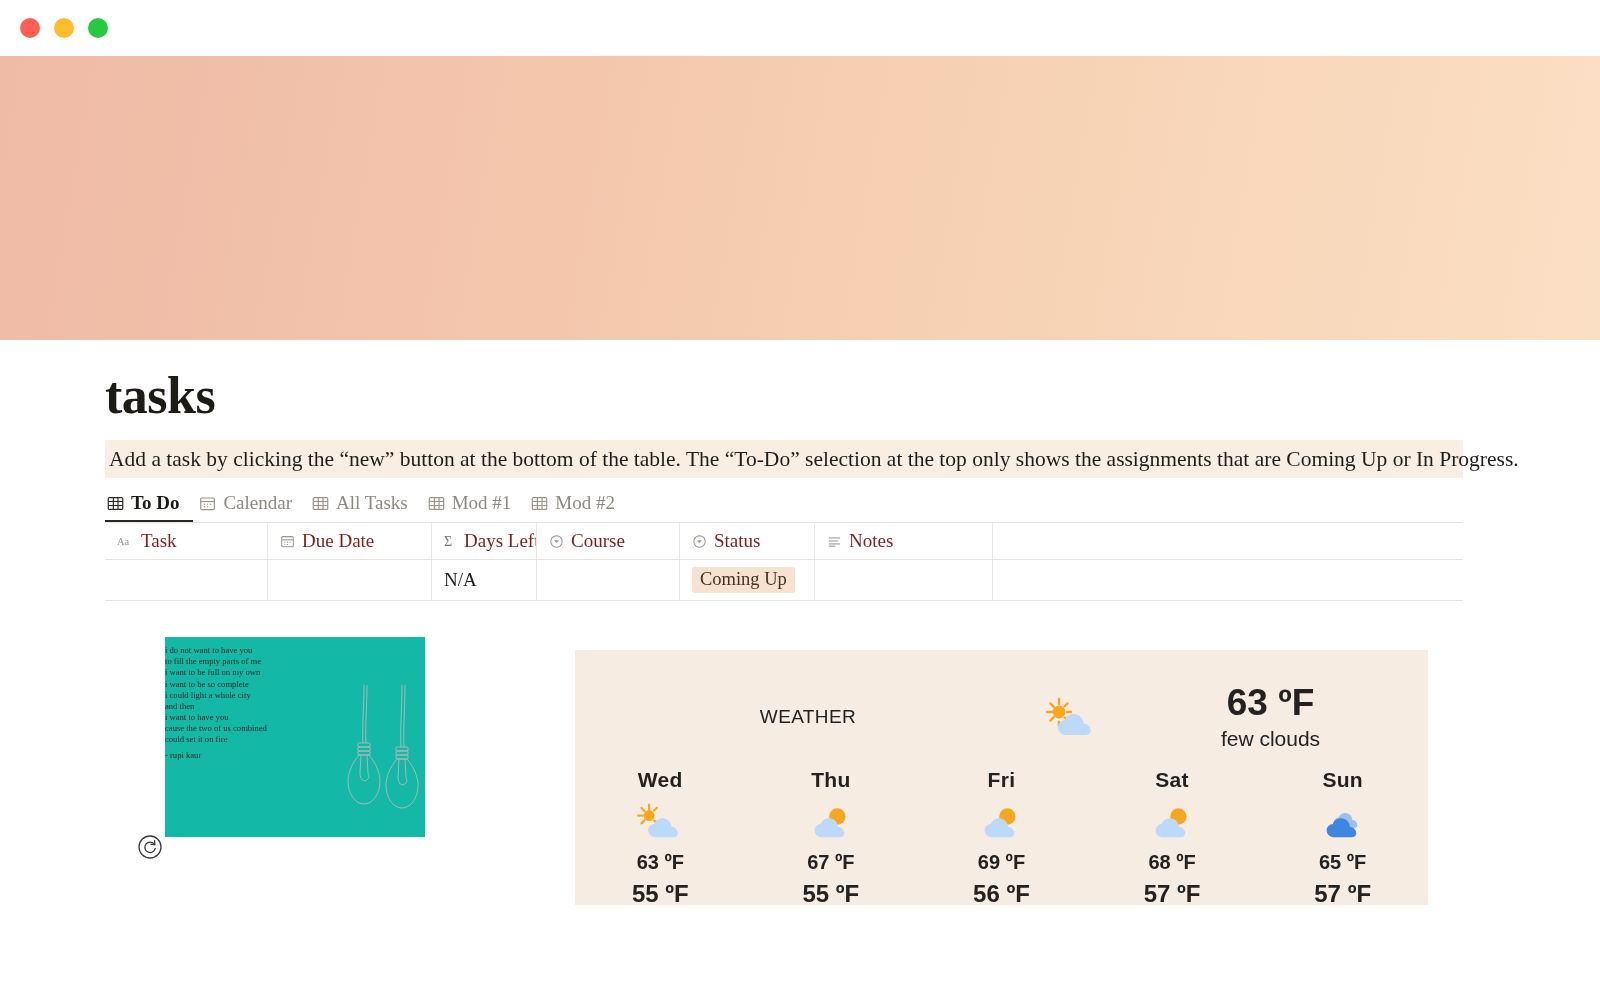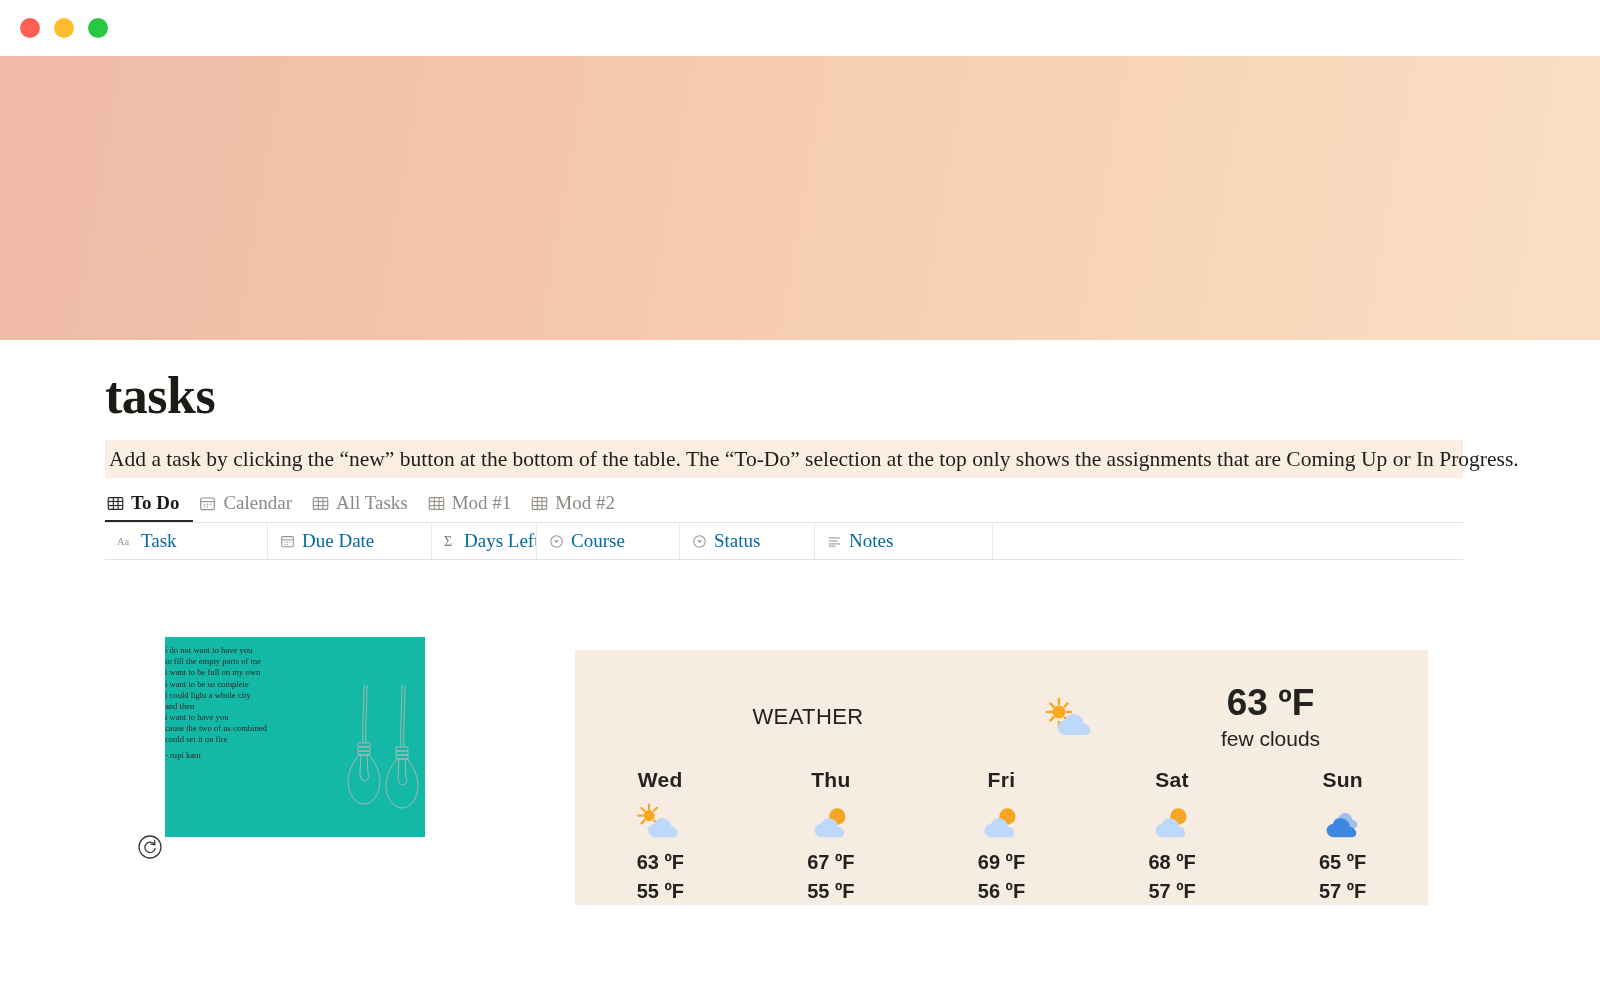--- a/index.html
+++ b/index.html
@@ -63,21 +63,21 @@
 
   
   #table { position: absolute; left: 105px; top: 182px; width: 1358px; }
   .trow { display: flex; width: 100%; }
   .thead { border-top: 1px solid #e6e3de; border-bottom: 1px solid #e6e3de; height: 38px; }
   .tbody { border-bottom: 1px solid #e6e3de; height: 41px; }
   .cell {
     display: flex; align-items: center; gap: 7px;
     padding: 0 12px;
     border-right: 1px solid #ebe8e3;
-    font-size: 19px; color: #0369a1;
+    font-size: 19px; color: #7f1d1d;
     overflow: hidden; white-space: nowrap;
   }
   .tbody .cell { color:#1f1d1a; border-right: 1px solid #ebe8e3; }
   .cell.last { border-right: none; }
   .c-task   { width: 163px; }
   .c-due    { width: 164px; }
   .c-days   { width: 105px; }
   .c-course { width: 143px; }
   .c-status { width: 135px; }
   .c-notes  { width: 178px; }
@@ -116,35 +116,35 @@
     color: #232220;
   }
   #w-top {
     position: absolute; left: 0; top: 22px; width: 853px; height: 90px;
     display: flex; align-items: center;
   }
   #w-city {
     width: 430px; text-align: center;
   }
   #w-city .city { font-size: 22px; font-weight: 700; letter-spacing: .4px; line-height: 1.35; }
-  #w-city .sub  { font-size: 22px; font-weight: 400; letter-spacing: .4px; line-height: 1.35; padding-left: 36px; }
+  #w-city .sub  { font-size: 19px; font-weight: 400; letter-spacing: .4px; line-height: 1.35; padding-left: 36px; }
   #w-nowicon { width: 130px; display: flex; justify-content: center; align-items: center; }
   #w-nowtemp { flex: 1 1 auto; text-align: center; padding-right: 22px; }
   #w-nowtemp .big  { font-size: 37px; font-weight: 700; line-height: 1.2; }
   #w-nowtemp .desc { font-size: 21px; font-weight: 400; line-height: 1.35; }
 
   #w-days {
     position: absolute; left: 0; top: 118px; width: 853px;
     display: flex;
   }
   .wday { flex: 1 1 0; text-align: center; }
   .wday .dname { font-size: 21px; font-weight: 700; letter-spacing: .3px; }
   .wday .dicon { height: 46px; display:flex; align-items:center; justify-content:center; margin: 6px 0 4px; }
   .wday .dhi { font-size: 20px; font-weight: 700; line-height: 1.45; }
-  .wday .dlo { font-size: 20px; font-weight: 700; line-height: 1.45; }
+  .wday .dlo { font-size: 24px; font-weight: 700; line-height: 1.45; }
 </style>
 </head>
 <body>
 
 <div id="titlebar">
   <div class="lights">
     <span class="light red"></span>
     <span class="light yellow"></span>
     <span class="light green"></span>
   </div>
@@ -295,20 +295,31 @@
             <line x1="2" y1="10.6" x2="14" y2="10.6"></line>
             <line x1="2" y1="13" x2="9" y2="13"></line>
           </svg>
         </span>
         <span>Notes</span>
       </div>
 
       <div class="cell c-pad last"></div>
     </div>
 
+    <div class="trow tbody">
+      <div class="cell c-task"></div>
+      <div class="cell c-due"></div>
+      <div class="cell c-days">N/A</div>
+      <div class="cell c-course"></div>
+      <div class="cell c-status">
+        <span class="badge">Coming Up</span>
+      </div>
+      <div class="cell c-notes"></div>
+      <div class="cell c-pad last"></div>
+    </div>
 
   </div>
 
   <div id="quote-card">
 
     <div id="quote-img">
 
       <div id="poem">
         <div>i do not want to have you</div>
         <div>to fill the empty parts of me</div>

